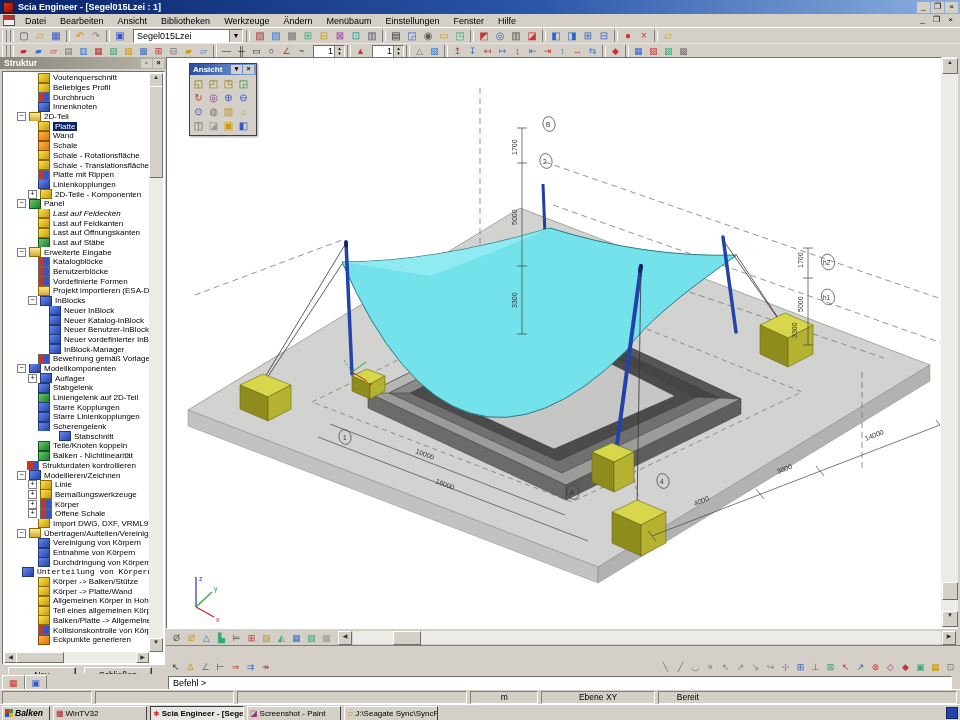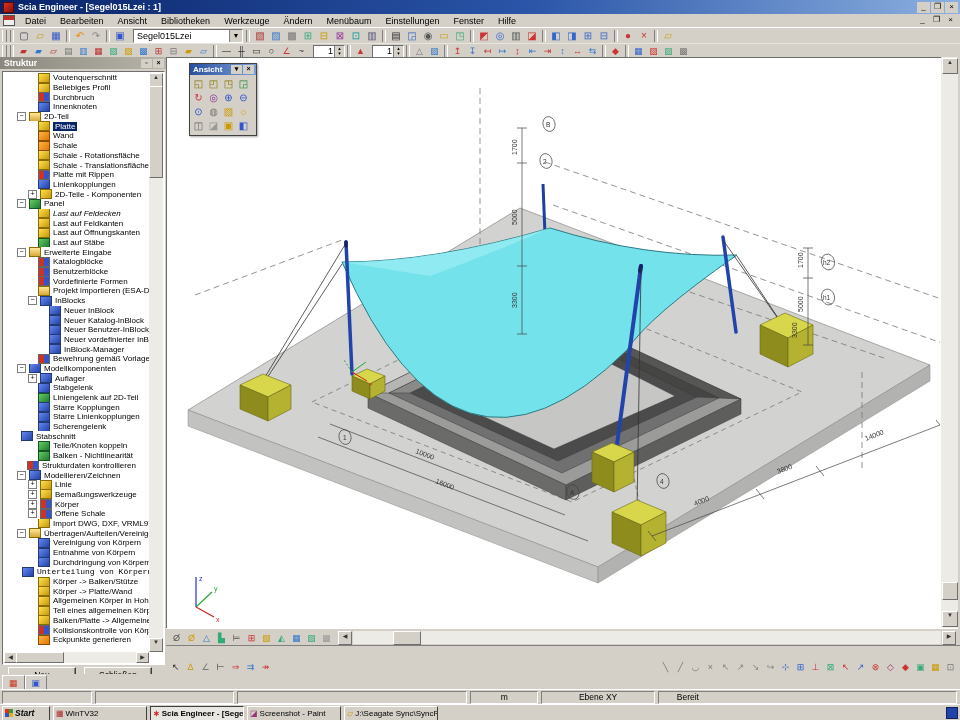--- a/index.html
+++ b/index.html
@@ -576,21 +576,21 @@
         <div class="trow" style="padding-left: 24px;">
           <span class="expsp"></span>
           <span class="tico ic-b"></span>
           <span class="tlabel">Starre Linienkopplungen</span>
         </div>
         <div class="trow" style="padding-left: 24px;">
           <span class="expsp"></span>
           <span class="tico ic-b"></span>
           <span class="tlabel">Scherengelenk</span>
         </div>
-        <div class="trow" style="padding-left: 7px;">
+        <div class="trow" style="padding-left: 24px; margin-left: 21px;">
           <span class="expsp"></span>
           <span class="tico ic-b"></span>
           <span class="tlabel">Stabschnitt</span>
         </div>
         <div class="trow" style="padding-left: 24px;">
           <span class="expsp"></span>
           <span class="tico ic-g"></span>
           <span class="tlabel">Teile/Knoten koppeln</span>
         </div>
         <div class="trow" style="padding-left: 24px;">
@@ -1048,40 +1048,43 @@
           <span class="g" style="color: rgb(51, 170, 119);">▣</span>
         </span>
         <span class="tbtn">
           <span class="g" style="color: rgb(204, 153, 0);">▦</span>
         </span>
         <span class="tbtn">
           <span class="g" style="color: rgb(119, 119, 119);">⊡</span>
         </span>
       </span>
   </div>
+  <div id="cmdinputrow">
+    <span>Befehl &gt;</span>
+  </div>
 </div>
 
 <div id="statusbar" class="abs">
   <div class="scell sc1"></div>
   <div class="scell sc2"></div>
   <div class="scell sc3"></div>
   <div class="scell sc4">m</div>
   <div class="scell sc5">Ebene XY</div>
   <div class="scell sc6">Bereit</div>
 </div>
 
 <div id="taskbar" class="abs">
   <div id="startbtn">
     <span id="winflag">
       <i style="background:#e03020;"></i>
         <i style="background:#3a9a3a;"></i>
       <i style="background:#2a55c8;"></i>
         <i style="background:#e0b020;"></i>
     </span>
-    <span>Start</span>
+    <span>Balken</span>
   </div>
   <span id="tasks" style="display:flex;gap:3px;">
       <div class="task">
         <span class="ticon" style="color: rgb(170, 34, 34);">▦</span>
         <span>WinTV32</span>
       </div>
       <div class="task active">
         <span class="ticon" style="color: rgb(204, 34, 34);">∗</span>
         <span>Scia Engineer - [Segel...</span>
       </div>

